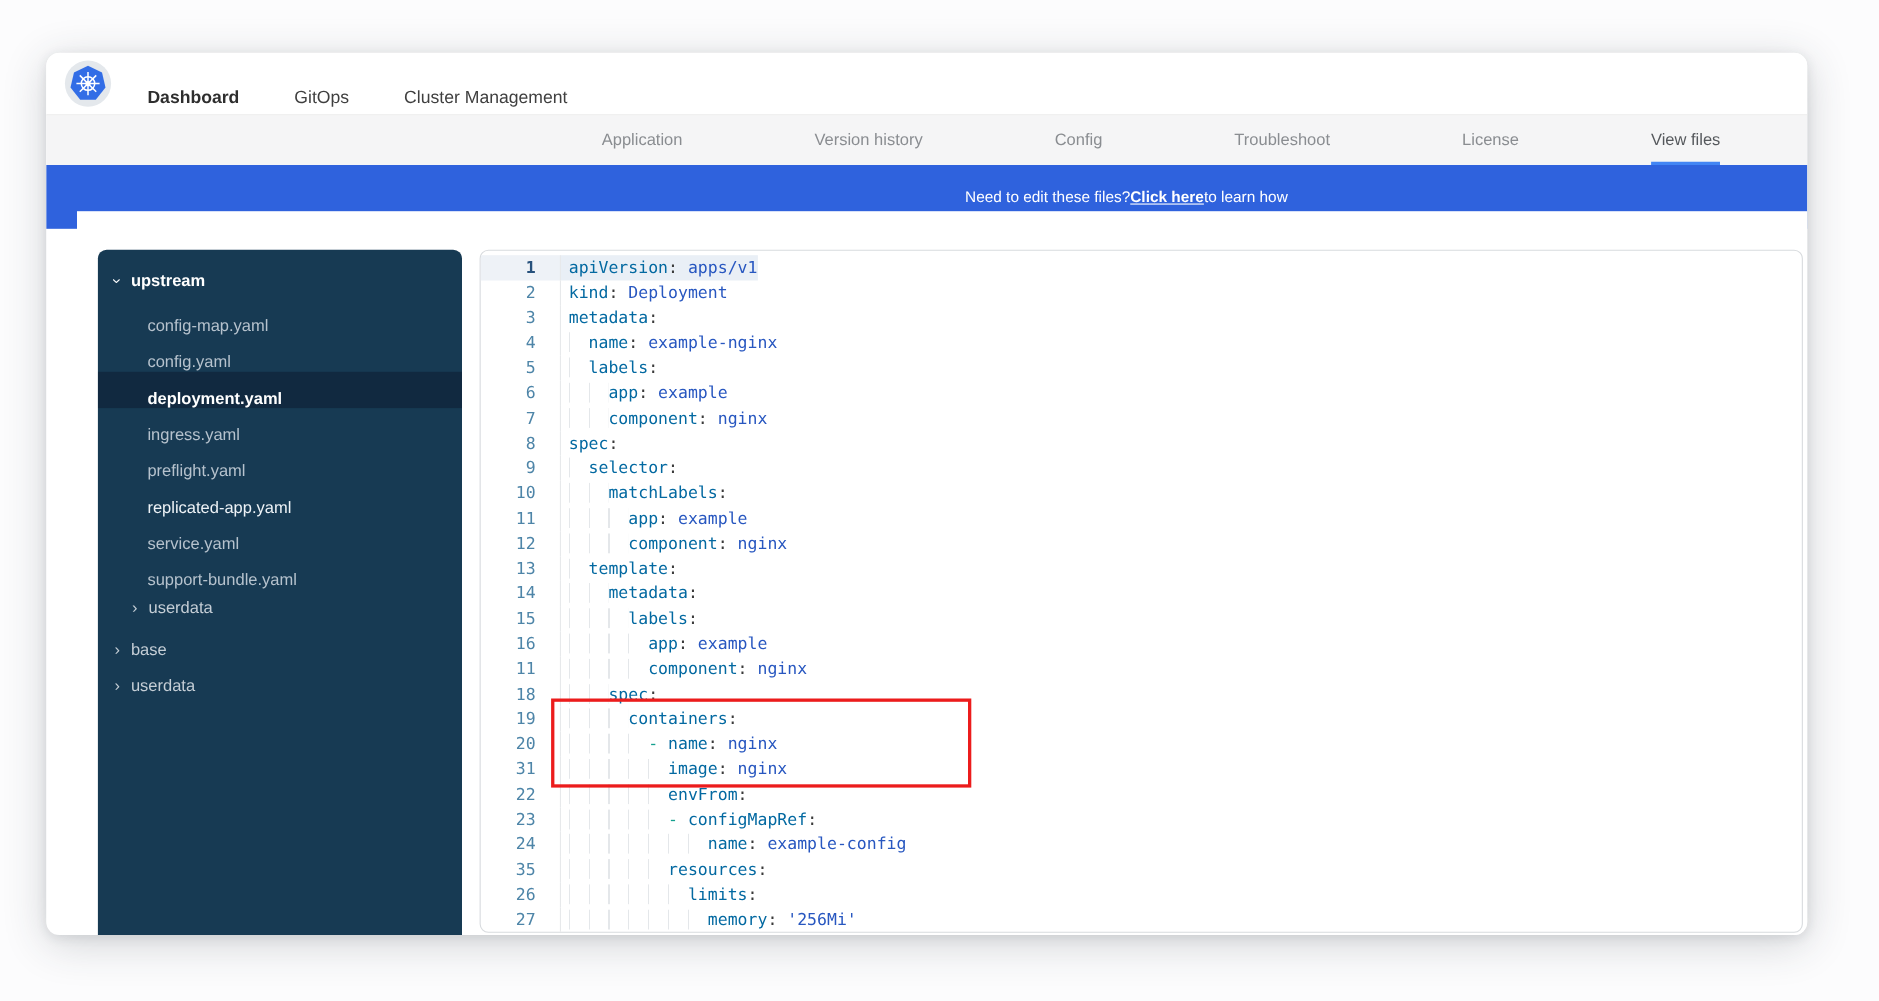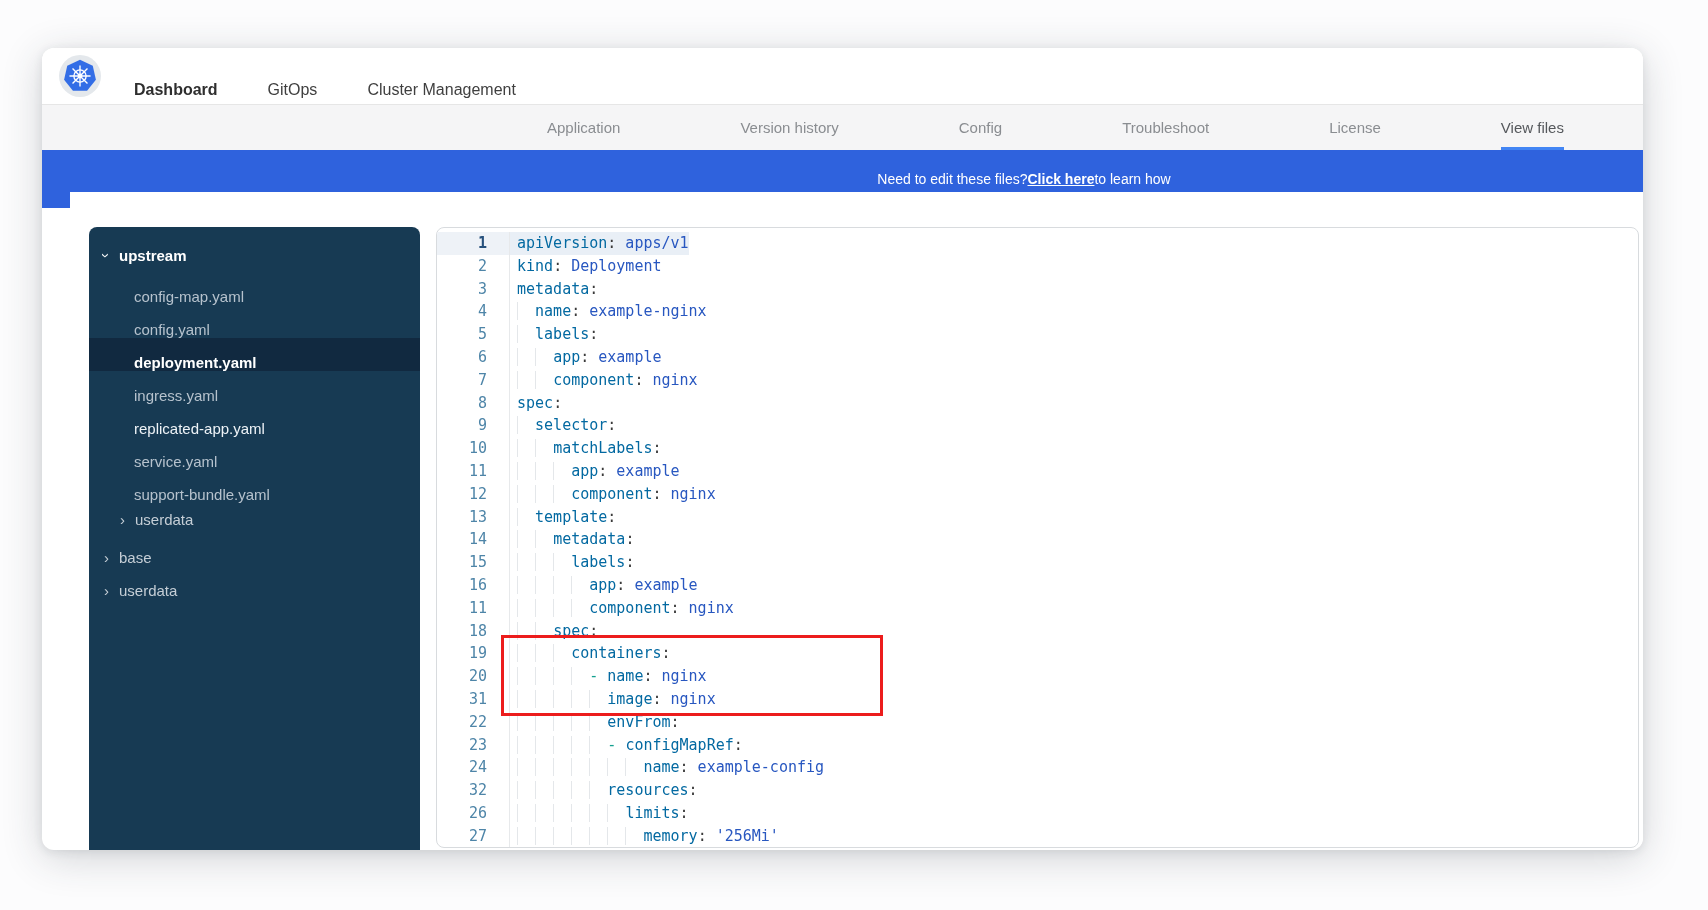--- a/index.html
+++ b/index.html
@@ -134,20 +134,23 @@
           <span>config-map.yaml</span>
         </div>
         <div class="tree-row file">
           <span>config.yaml</span>
         </div>
         <div class="tree-row file selected">
           <span>deployment.yaml</span>
         </div>
         <div class="tree-row file">
           <span>ingress.yaml</span>
+        </div>
+        <div class="tree-row file">
+          <span>preflight.yaml</span>
         </div>
         <div class="tree-row file bright">
           <span>replicated-app.yaml</span>
         </div>
         <div class="tree-row file">
           <span>service.yaml</span>
         </div>
         <div class="tree-row file">
           <span>support-bundle.yaml</span>
         </div>
@@ -184,21 +187,21 @@
           <div class="cl"><span class="ln">15</span><span class="ct"><span class="seg-ind">      </span><span class="seg-k">labels</span><span class="seg-p">:</span></span></div>
           <div class="cl"><span class="ln">16</span><span class="ct"><span class="seg-ind">        </span><span class="seg-k">app</span><span class="seg-p">:</span><span class="seg-v"> example</span></span></div>
           <div class="cl"><span class="ln">11</span><span class="ct"><span class="seg-ind">        </span><span class="seg-k">component</span><span class="seg-p">:</span><span class="seg-v"> nginx</span></span></div>
           <div class="cl"><span class="ln">18</span><span class="ct"><span class="seg-ind">    </span><span class="seg-k">spec</span><span class="seg-p">:</span></span></div>
           <div class="cl"><span class="ln">19</span><span class="ct"><span class="seg-ind">      </span><span class="seg-k">containers</span><span class="seg-p">:</span></span></div>
           <div class="cl"><span class="ln">20</span><span class="ct"><span class="seg-ind">        </span><span class="seg-d">- </span><span class="seg-k">name</span><span class="seg-p">:</span><span class="seg-v"> nginx</span></span></div>
           <div class="cl"><span class="ln">31</span><span class="ct"><span class="seg-ind">          </span><span class="seg-k">image</span><span class="seg-p">:</span><span class="seg-v"> nginx</span></span></div>
           <div class="cl"><span class="ln">22</span><span class="ct"><span class="seg-ind">          </span><span class="seg-k">envFrom</span><span class="seg-p">:</span></span></div>
           <div class="cl"><span class="ln">23</span><span class="ct"><span class="seg-ind">          </span><span class="seg-d">- </span><span class="seg-k">configMapRef</span><span class="seg-p">:</span></span></div>
           <div class="cl"><span class="ln">24</span><span class="ct"><span class="seg-ind">              </span><span class="seg-k">name</span><span class="seg-p">:</span><span class="seg-v"> example-config</span></span></div>
-          <div class="cl"><span class="ln">32</span><span class="ct"><span class="seg-ind">          </span><span class="seg-k">resources</span><span class="seg-p">:</span></span></div>
+          <div class="cl"><span class="ln">35</span><span class="ct"><span class="seg-ind">          </span><span class="seg-k">resources</span><span class="seg-p">:</span></span></div>
           <div class="cl"><span class="ln">26</span><span class="ct"><span class="seg-ind">            </span><span class="seg-k">limits</span><span class="seg-p">:</span></span></div>
           <div class="cl"><span class="ln">27</span><span class="ct"><span class="seg-ind">              </span><span class="seg-k">memory</span><span class="seg-p">:</span><span class="seg-v"> '256Mi'</span></span></div>
         </div>
       <div class="hl-box"></div>
     </div>
   </div>
 
 </div>
 
 </body></html>

